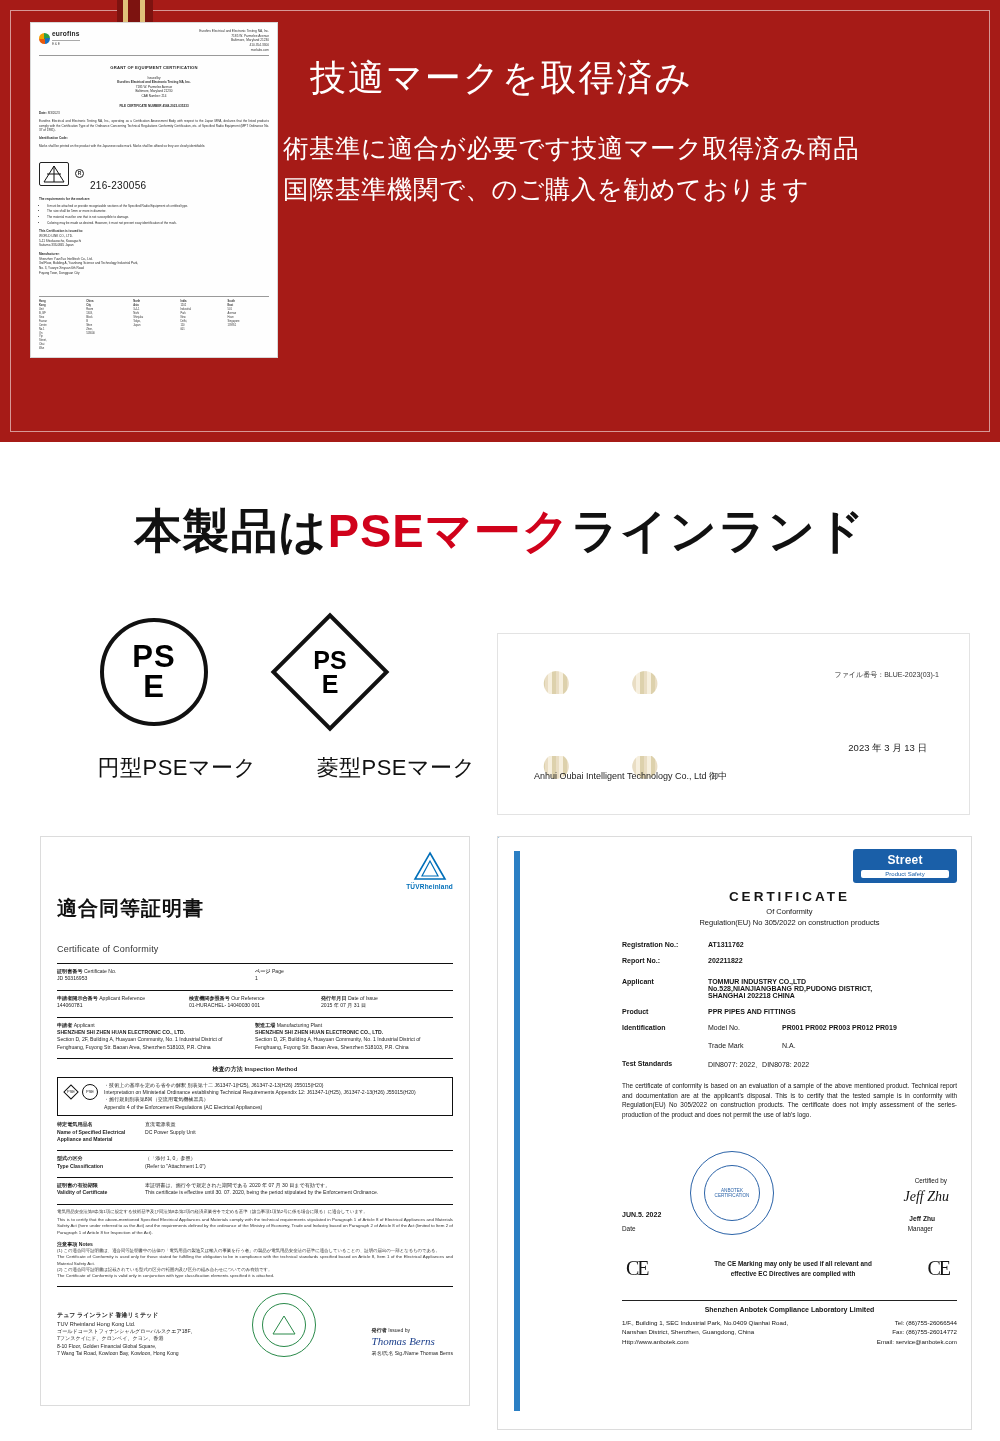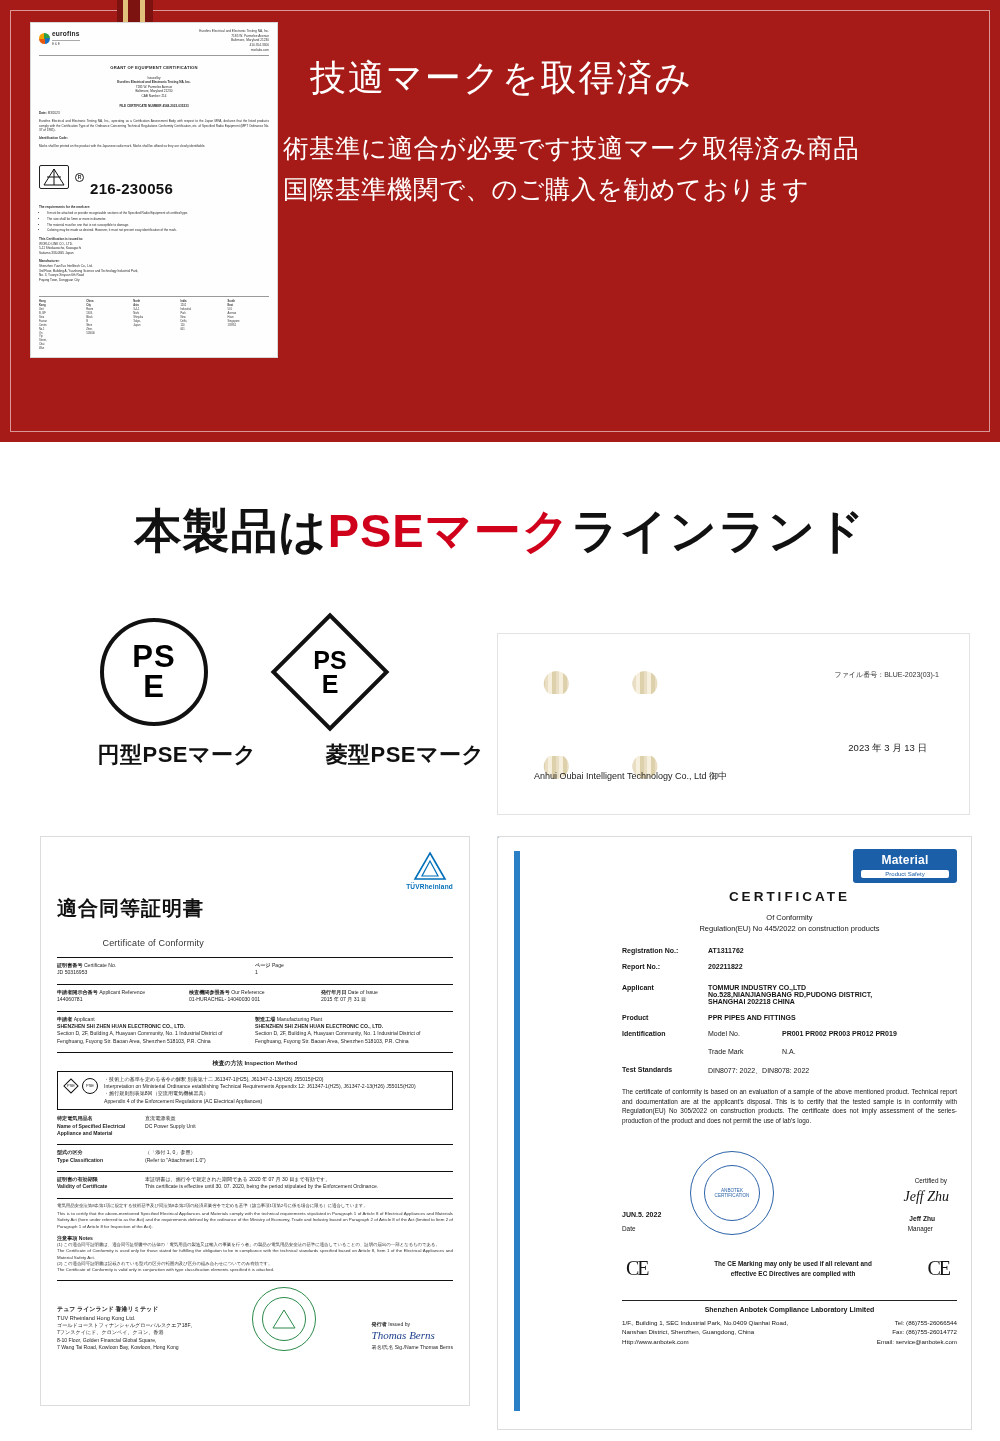--- a/index.html
+++ b/index.html
@@ -63,21 +63,21 @@
   .giteki-mark {
     width:30px; height:24px; border:.8px solid #222; border-radius:2px;
     display:flex; align-items:center; justify-content:center;
     position:relative;
   }
   .giteki-mark svg { display:block; }
   .giteki-r {
     width:9px;height:9px;border:.7px solid #222;border-radius:50%;
     display:flex;align-items:center;justify-content:center;font-size:5px;font-weight:bold;
   }
-  .giteki-num { font-size:15px; font-weight:bold; letter-spacing:.3px; color:#111;margin-top:24px; }
+  .giteki-num { font-size:10px; font-weight:normal; letter-spacing:.3px; color:#111;margin-top:24px; }
   .cert-foot {
     position:absolute; left:8px; right:8px; bottom:6px;
     border-top:1px solid #9a9a9a; padding-top:3px;
     display:flex; justify-content:space-between; font-size:2.6px; line-height:1.5; color:#333;
   }
   .cert-foot div { width:18%; }
 
   
   .banner-head {
     position:absolute; left:310px; top:54px; width:660px;
@@ -115,22 +115,22 @@
   }
   .diamond-pse .shape {
     position:absolute; left:50%; top:50%;
     width:84px; height:84px; border:4px solid #111;
     transform:translate(-50%,-50%) rotate(45deg);
   }
   .diamond-pse .txt {
     position:relative; font-size:25px; font-weight:bold; line-height:.98; text-align:center;
   }
   .marks-labels {
-    display:flex; gap:38px; padding-left:6px; margin-top:8px;
-    font-size:22px; color:#111; letter-spacing:.5px;font-weight:bold;
+    display:flex; gap:29px; padding-left:6px; margin-top:21px;
+    font-size:22px; color:#111; letter-spacing:.5px;
   }
   .marks-labels span { width:190px; text-align:center; }
 
   
   .notice {
     position:absolute; left:497px; top:633px; width:473px; height:182px;
     background:#fff; border:1px solid #e3e3e3;
     overflow:hidden;
   }
   .notice .orn-top, .notice .orn-bottom {
@@ -153,21 +153,21 @@
 
   
   .tuv {
     position:absolute; left:40px; top:836px; width:430px; height:570px;
     background:#fff; border:1px solid #dcdcdc;
     padding:14px 16px;
     font-size:5.1px; line-height:1.45; color:#1d1d1d;
   }
   .tuv .hd { display:flex; justify-content:space-between; align-items:flex-start; }
   .tuv .hd .t1 { font-size:20px; font-weight:bold; letter-spacing:1px; color:#111;margin-top:43px; }
-  .tuv .hd .t2 { font-size:9px; color:#333; margin-top:14px; letter-spacing:.2px;text-align:right; }
+  .tuv .hd .t2 { font-size:9px; color:#333; margin-top:20px; letter-spacing:.2px; }
   .tuv .tuvlogo { text-align:center; }
   .tuv .tuvlogo .tri {
     width:34px;height:30px;margin:0 auto;
     position:relative;
   }
   .tuv .tuvlogo .tri svg { display:block; }
   .tuv .tuvlogo .nm { font-size:6.5px; font-weight:bold; color:#006fb9; letter-spacing:.2px; margin-top:1px;}
   .tuv hr { border:0; border-top:1px solid #111; margin:7px 0 4px; }
   .tuv .grid2 { display:flex; gap:0; }
   .tuv .grid2 > div { flex:1; padding-right:6px; }
@@ -213,21 +213,21 @@
   .anb .vbar { position:absolute; left:16px; top:14px; width:6px; height:560px; background:#2b7fc4; }
   .anb .badge {
     position:absolute; right:14px; top:12px; width:104px;
     background:#1a5fa8; color:#fff; border-radius:3px;
     text-align:center; padding:4px 2px 5px;
   }
   .anb .badge .n { font-size:12px; font-weight:bold; letter-spacing:.2px; }
   .anb .badge .s { font-size:6px; background:#fff; color:#1a5fa8; margin:3px 6px 0; border-radius:2px; padding:1px 0; }
   .anb .body { position:absolute; left:124px; top:52px; right:14px; color:#151515; }
   .anb .ttl { text-align:center; font-size:13.5px; font-weight:bold; letter-spacing:3px; }
-  .anb .sub1 { text-align:center; font-size:7.5px; margin-top:9px; }
+  .anb .sub1 { text-align:center; font-size:7.5px; margin-top:3px; }
   .anb .sub2 { text-align:center; font-size:7.5px; margin-top:2px; }
   .anb .kv { display:flex; margin-top:9px; font-size:7px; }
   .anb .kv .k { width:86px; font-weight:bold; }
   .anb .kv .v { flex:1; font-weight:bold; }
   .anb .kv.norm .v { font-weight:normal; }
   .anb .para { font-size:6.4px; line-height:1.5; text-align:justify; margin-top:11px; }
   .anb .certby { position:absolute; right:10px; top:288px; font-size:6.4px; }
   .anb .sig { position:absolute; right:8px; top:300px; font-family:"Liberation Serif", serif; font-style:italic; font-size:14px; color:#111; }
   .anb .signame { position:absolute; right:22px; top:326px; font-size:6.6px; font-weight:bold; }
   .anb .sigrole { position:absolute; right:24px; top:336px; font-size:6.4px; }
@@ -547,28 +547,28 @@
         <span>Thomas Berns</span></div>
     </div>
   </div>
 </div>
 
 <div class="anb">
   <div class="vbar"></div>
   <div class="vert">CERTIFICATE</div>
 
   <div class="badge">
-    <div class="n">Material</div>
+    <div class="n">Street</div>
     <div class="s">Product Safety</div>
   </div>
 
   <div class="body">
     <div class="ttl">CERTIFICATE</div>
     <div class="sub1">Of Conformity</div>
-    <div class="sub2">Regulation(EU) No 445/2022 on construction products</div>
+    <div class="sub2">Regulation(EU) No 305/2022 on construction products</div>
 
     <div class="kv" style="margin-top:14px">
       <div class="k">Registration No.:</div>
       <div class="v">AT1311762</div>
     </div>
     <div class="kv">
       <div class="k">Report No.:</div>
       <div class="v">202211822</div>
     </div>
 

